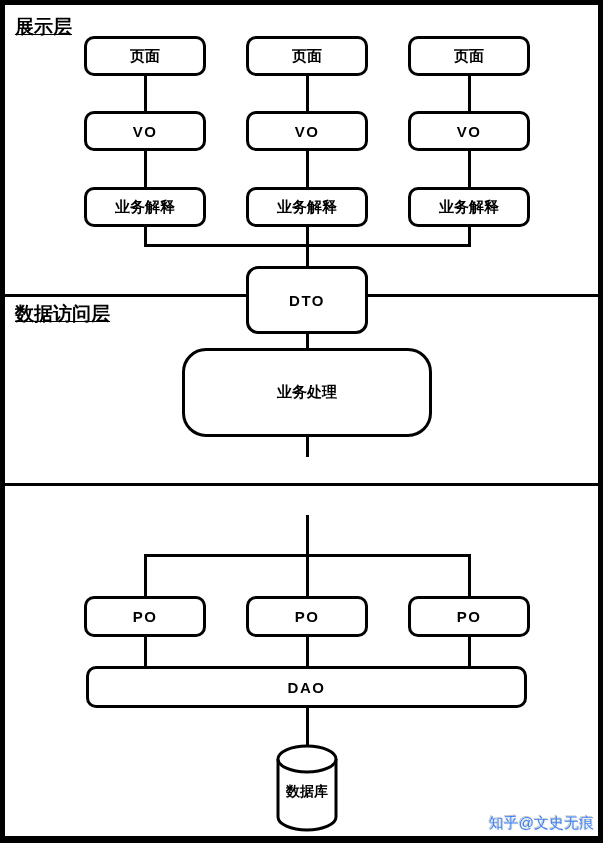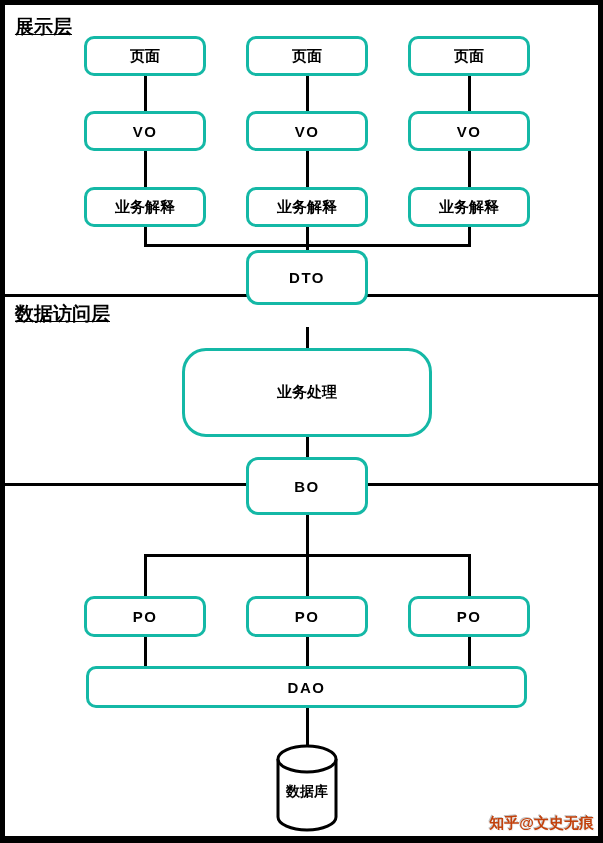--- a/index.html
+++ b/index.html
@@ -19,21 +19,21 @@
     font-size: 19px;
     font-weight: bold;
     color: #000000;
     white-space: nowrap;
     text-decoration: underline;
   }
   .node {
     position: absolute;
     box-sizing: border-box;
     background: #ffffff;
-    border: 3px solid #14b8a6;
+    border: 3px solid #000000;
     border-radius: 10px;
     display: flex;
     align-items: center;
     justify-content: center;
     font-size: 15px;
     font-weight: bold;
     color: #000000;
     white-space: nowrap;
     z-index: 2;
   }
@@ -57,21 +57,21 @@
   .watermark {
     position: absolute;
     right: 4px;
     bottom: 5px;
     text-align: right;
     font-size: 15px;
     line-height: 16px;
     z-index: 4;
     white-space: nowrap;
   }
-  .wm-1 { color: #c2410c; text-shadow: 1px 1px 0 #f2f2f2, -1px -1px 0 #c2c2c2; font-weight: bold; }
+  .wm-1 { color: #3b82f6; text-shadow: 1px 1px 0 #f2f2f2, -1px -1px 0 #c2c2c2; }
   .wm-2 { color: #bdbdbd; text-shadow: 1px 1px 0 #eeeeee; margin-top: -3px; }
 </style>
 </head>
 <body>
 
 <div id="canvas">
 
   <div class="divider" style="top:289px"></div>
   <div class="divider" style="top:478px"></div>
 
@@ -107,24 +107,23 @@
   <div class="node" style="left:403px; top:31px; width:122px; height:40px">页面</div>
 
   <div class="node acr" style="left:79px;  top:106px; width:122px; height:40px">VO</div>
   <div class="node acr" style="left:241px; top:106px; width:122px; height:40px">VO</div>
   <div class="node acr" style="left:403px; top:106px; width:122px; height:40px">VO</div>
 
   <div class="node" style="left:79px;  top:182px; width:122px; height:40px">业务解释</div>
   <div class="node" style="left:241px; top:182px; width:122px; height:40px">业务解释</div>
   <div class="node" style="left:403px; top:182px; width:122px; height:40px">业务解释</div>
 
-  <div class="node acr" style="left:241px; top:245px; width:122px; height:55px; border-radius:12px">DTO</div>
+  <div class="node acr" style="left:241px; top:261px; width:122px; height:68px; border-radius:12px">DTO</div>
 
   <div class="node big" style="left:177px; top:343px; width:250px; height:89px">业务处理</div>
-  <div class="node acr" style="left:241px; top:452px; width:122px; height:58px; border-radius:12px">BO</div>
 
   <div class="node acr" style="left:79px;  top:591px; width:122px; height:41px">PO</div>
   <div class="node acr" style="left:241px; top:591px; width:122px; height:41px">PO</div>
   <div class="node acr" style="left:403px; top:591px; width:122px; height:41px">PO</div>
 
   <div class="node acr" style="left:81px; top:661px; width:441px; height:42px">DAO</div>
 
   <div class="db-wrap">
     <svg width="72" height="90" viewBox="0 0 72 90">
       <path d="M 7 16 L 7 74 A 29 13 0 0 0 65 74 L 65 16" fill="#ffffff" stroke="#000000" stroke-width="3"></path>

